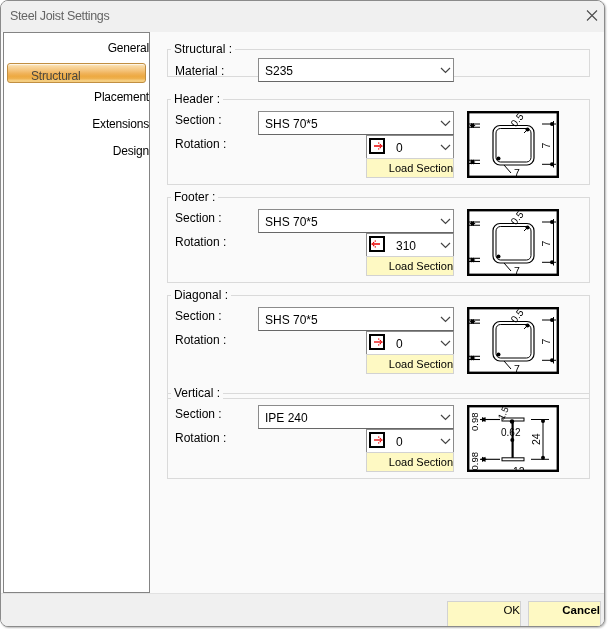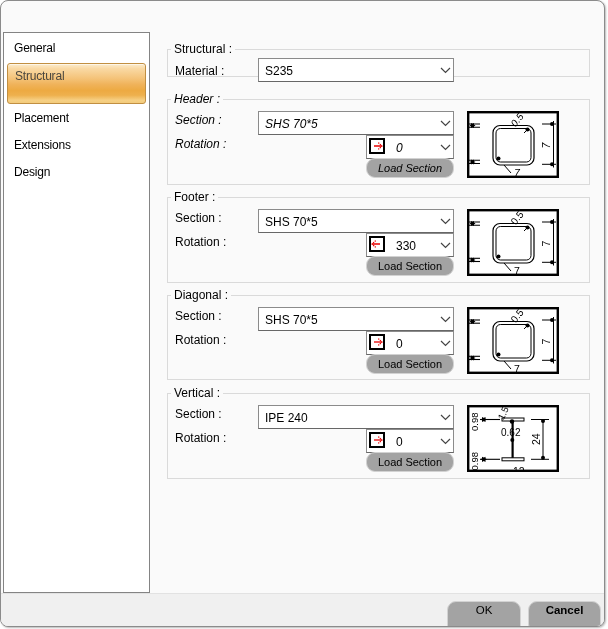--- a/index.html
+++ b/index.html
@@ -4,62 +4,68 @@
 <style>
 * { margin:0; padding:0; box-sizing:border-box; }
 html,body { width:608px; height:629px; background:#fff; font-family:"Liberation Sans", sans-serif; }
 .dlg { position:absolute; left:0; top:0; width:605px; height:627px; background:#fafafa;
   border:1px solid #8b8b8b; border-radius:8px; box-shadow:1px 1px 2px rgba(0,0,0,0.28); overflow:hidden; }
 .titlebar { position:absolute; left:0; top:0; width:100%; height:31px; background:#f0f0f0; }
 .title { position:absolute; left:9px; top:8px; font-size:12.5px; color:#646464; letter-spacing:-0.35px; }
 .closex { position:absolute; left:585px; top:9px; width:12px; height:11px; }
 .list { position:absolute; left:2px; top:31px; width:147px; height:561px; background:#fff;
   border:1px solid #848484; padding-top:2px; }
-.item { height:27px; line-height:27px; padding-left:10px; font-size:12px; color:#000; letter-spacing:-0.2px; }
-.sel { position:relative; height:41px; line-height:24px; margin:1px 3px; padding-left:7px; border-radius:3px; font-size:12px; letter-spacing:-0.2px;
+.item { height:27px; line-height:27px; padding-left:10px; font-size:12px; color:#000; letter-spacing:-0.2px;text-align:right; }
+.sel { position:relative; height:20px; line-height:24px; margin:1px 3px; padding-left:23px; border-radius:3px; font-size:12px; letter-spacing:-0.2px;
   border:1px solid #c18f42; color:#4a463e;
   background:linear-gradient(180deg, #fceccd 0%, #f9d9a4 12%, #f4c277 38%, #f0b35b 52%, #edaa42 68%, #eeb04d 80%, #f6d084 93%, #f3cb7c 100%);
   box-shadow:inset 0 1px 0 rgba(255,255,255,0.55); }
 .grp { position:absolute; left:166px; width:423px; border:1px solid #dadada; }
 .legend { position:absolute; left:3px; top:-8px; padding:0 3px; font-size:12px; color:#000; background:#fafafa; white-space:nowrap; }
 .lbl { position:absolute; font-size:12px; color:#000; }
 .combo { position:absolute; background:#fff; border:1px solid #8b8b8b; border-bottom-color:#676767; }
 .ctext { position:absolute; left:6px; top:5px; font-size:12px; color:#000; }
 .chev { position:absolute; right:2px; top:8px; }
-.btn { position:absolute; background:#a3a3a3; border:1px solid #d2d2d2; border-radius:9px;
-  font-size:11.5px; color:#000; text-align:center; }
+.btn { position:absolute; background:#fef9c3; border:1px solid #d2d2d2; border-radius:0;
+  font-size:11.5px; color:#000; text-align:right; }
 .prev { position:absolute; left:299px; top:11px; width:92px; height:67px; }
 .rotbox { position:absolute; left:2px; top:2px; width:16px; height:16px; border:2px solid #000; background:#fff; }
 .rotval { position:absolute; left:29px; top:5px; font-size:12px; color:#000; }
 .footer { position:absolute; left:0; bottom:0; width:100%; height:33px; background:#f0f0f0; border-top:1px solid #e2e2e2; }
 </style>
 </head>
 <body>
 <div class="dlg">
+  <div class="titlebar">
+    <span class="title">Steel Joist Settings</span>
+    <svg class="closex" viewBox="0 0 12 11">
+        <path d="M1 0.5 L11 10.5 M11 0.5 L1 10.5" stroke="#4c4c4c" stroke-width="1.1" fill="none"></path>
+      </svg>
+  </div>
 
   <div class="list">
     <div class="item">General</div>
     <div class="sel">Structural</div>
     <div class="item">Placement</div>
     <div class="item">Extensions</div>
     <div class="item">Design</div>
   </div>
 
   <div class="grp" style="top:48px; height:28px;">
     <div class="legend">Structural :</div>
     <div class="lbl" style="left:7px; top:14px;">Material :</div>
     <div class="combo" style="left:90px; top:8px; width:196px; height:24px;padding-left:28px;">
       <span class="ctext">S235</span>
         <svg class="chev" width="11" height="7" viewBox="0 0 11 7">
           <path d="M1 1 L5.5 5.5 L10 1" stroke="#454545" stroke-width="1.2" fill="none"></path>
         </svg>
     </div>
   </div>
 
-  <div class="grp" style="top:98px; height:86px;font-style:italic;">
+  <div class="grp" style="top:98px; height:86px;">
     <div class="legend">Header :</div>
     <div class="lbl" style="left:7px; top:13px;">Section :</div>
     <div class="combo" style="left:90px; top:11px; width:196px; height:24px;">
       <span class="ctext">SHS 70*5</span>
         <svg class="chev" width="11" height="7" viewBox="0 0 11 7">
           <path d="M1 1 L5.5 5.5 L10 1" stroke="#454545" stroke-width="1.2" fill="none"></path>
         </svg>
     </div>
     <div class="lbl" style="left:7px; top:37px;">Rotation :</div>
     <div class="combo" style="left:198px; top:35px; width:88px; height:24px;">
@@ -111,21 +117,21 @@
         </svg>
     </div>
     <div class="lbl" style="left:7px; top:37px;">Rotation :</div>
     <div class="combo" style="left:198px; top:35px; width:88px; height:24px;">
       <div class="rotbox">
           <svg style="position:absolute;left:0;top:0;width:12px;height:12px" viewBox="0 0 12 12">
             <line x1="1" y1="6" x2="9" y2="6" stroke="#e80000" stroke-width="1.3"></line>
             <path d="M4.7 2.6 L1 6 L4.7 9.4" stroke="#e80000" stroke-width="1.2" fill="none" stroke-dasharray="1.3,0.9"></path>
           </svg>
         </div>
-      <span class="rotval">330</span>
+      <span class="rotval">310</span>
         <svg class="chev" width="11" height="7" viewBox="0 0 11 7">
           <path d="M1 1 L5.5 5.5 L10 1" stroke="#454545" stroke-width="1.2" fill="none"></path>
         </svg>
     </div>
     <div class="btn" style="left:198px; top:58px; width:88px; height:20px; line-height:18px; font-size:11px;">Load Section</div>
     <svg class="prev" viewBox="0 0 92 67" style="overflow:hidden">
 <rect x="1.2" y="1.2" width="89.6" height="64.6" fill="#fff" stroke="#000" stroke-width="2.4"></rect>
 <rect x="26" y="14.5" width="41" height="39.5" rx="7" fill="none" stroke="#000" stroke-width="1.2"></rect>
 <rect x="29" y="17.5" width="35" height="33.5" rx="4.5" fill="none" stroke="#000" stroke-width="1"></rect>
 <line x1="2" y1="13" x2="13" y2="13" stroke="#000" stroke-width="1.1"></line>
@@ -143,21 +149,21 @@
 <line x1="75" y1="53.3" x2="89" y2="53.3" stroke="#000" stroke-width="1"></line>
 <line x1="86.5" y1="10" x2="86.5" y2="56.5" stroke="#000" stroke-width="1"></line>
 <circle cx="85" cy="13" r="2" fill="#000"></circle>
 <circle cx="85" cy="53.3" r="2" fill="#000"></circle>
 <text x="0" y="0" font-size="10.5" fill="#000" transform="translate(82.5,37.5) rotate(-90)">7</text>
 <circle cx="31.5" cy="47.5" r="2" fill="#000"></circle>
 <line x1="37" y1="54" x2="44" y2="62" stroke="#000" stroke-width="1"></line>
 <text x="47" y="66" font-size="10.5" fill="#000">7</text>
 </svg>
   </div>
-  <div class="grp" style="top:294px; height:85px;">
+  <div class="grp" style="top:294px; height:104px;">
     <div class="legend">Diagonal :</div>
     <div class="lbl" style="left:7px; top:13px;">Section :</div>
     <div class="combo" style="left:90px; top:11px; width:196px; height:24px;">
       <span class="ctext">SHS 70*5</span>
         <svg class="chev" width="11" height="7" viewBox="0 0 11 7">
           <path d="M1 1 L5.5 5.5 L10 1" stroke="#454545" stroke-width="1.2" fill="none"></path>
         </svg>
     </div>
     <div class="lbl" style="left:7px; top:37px;">Rotation :</div>
     <div class="combo" style="left:198px; top:35px; width:88px; height:24px;">

